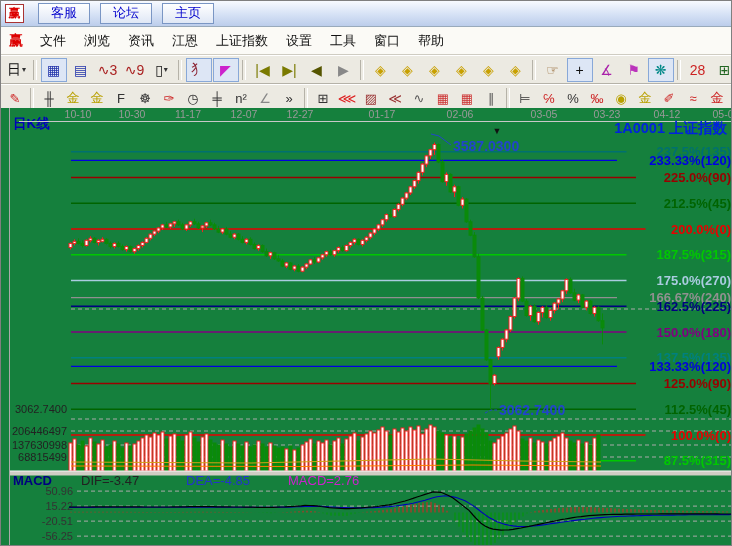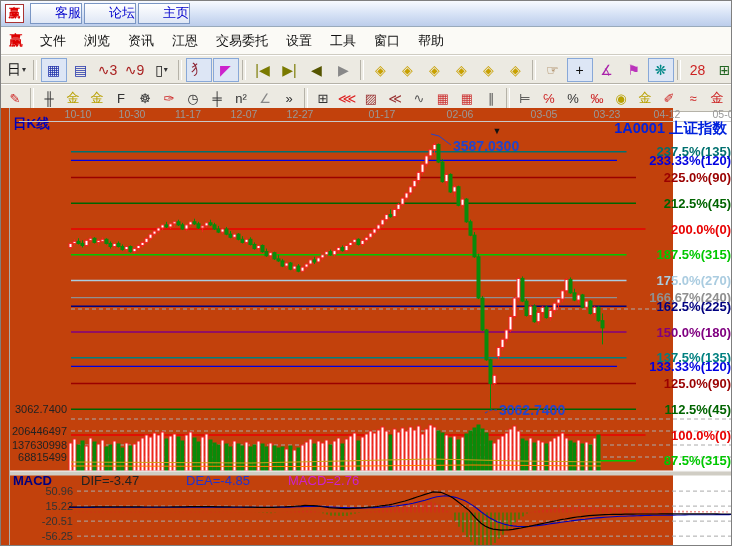--- a/index.html
+++ b/index.html
@@ -5,59 +5,59 @@
   html,body{margin:0;padding:0;background:#c0c0c0;}
   .window{position:relative;width:732px;height:546px;background:#fff;
     font-family:"Liberation Sans","DejaVu Sans",sans-serif;overflow:hidden;
     border:1px solid #7f7f7f;box-sizing:border-box;}
   
   .titlebar{height:25px;display:flex;align-items:center;padding:0 4px;
     background:linear-gradient(#f7faff,#d5e1f5 55%,#bccdeb);border-bottom:1px solid #9ab;}
   .applogo{width:17px;height:17px;background:#fff;border:1px solid #a33;color:#d00;
     font-weight:bold;font-size:12px;line-height:16px;text-align:center;margin-right:4px;flex:0 0 auto;}
   .apptitle{font-size:12px;font-weight:bold;color:#1a1a1a;white-space:nowrap;flex:1 1 auto;overflow:hidden;}
-  .tb-btn{flex:0 0 auto;min-width:50px;height:19px;margin-left:2px;font-size:13px;color:#0000cc;
-    background:linear-gradient(#fff,#dfe7f5);border:1px solid #7a96c4;text-align:right;line-height:18px;cursor:pointer;}
+  .tb-btn{flex:0 0 auto;min-width:50px;height:19px;margin-left:10px;font-size:13px;color:#0000cc;
+    background:linear-gradient(#fff,#dfe7f5);border:1px solid #7a96c4;text-align:center;line-height:18px;cursor:pointer;}
   
   .menubar{height:27px;display:flex;align-items:center;background:#fbfaf6;border-bottom:1px solid #cfccc2;padding:0 4px;}
   .menulogo{color:#d00;font-weight:bold;font-size:14px;margin:0 8px 0 4px;}
   .menu-item{font-size:13px;color:#111;padding:3px 9px;cursor:default;}
   
   .toolbar{display:flex;align-items:center;background:#eceae2;border-top:1px solid #fff;
     border-bottom:1px solid #b5b2a8;padding:0 2px;}
   .toolbar1{height:27px;}
   .toolbar2{height:26px;}
   .tbtn{width:24px;height:22px;margin:0 0.5px;display:flex;align-items:center;justify-content:center;
     font-size:14px;border:1px solid transparent;cursor:pointer;flex:0 0 auto;}
   .toolbar2 .tbtn{width:21px;font-size:13px;}
   .tbtn.pressed{border:1px solid #88a8d8;background:#dde6f5;}
   .tbtn .dd{font-size:8px;color:#333;margin-left:1px;}
   .tbsep{width:2px;height:20px;border-left:1px solid #b5b2a8;border-right:1px solid #fff;margin:0 3px;flex:0 0 auto;}
   
-  .chart{position:absolute;left:0;top:107px;width:672px;height:439px;background:#c2410c;}
+  .chart{position:absolute;left:0;top:107px;width:732px;height:439px;background:#15803d;}
   .chart svg{display:block;}
 </style>
 </head>
 <body>
 
 <div class="window">
   <div class="titlebar">
     <div class="applogo">赢</div>
     <div class="tb-btn">客服</div>
     <div class="tb-btn">论坛</div>
     <div class="tb-btn">主页</div>
   </div>
 
   <div class="menubar">
     <span class="menulogo">赢</span>
   <span class="menu-item">文件</span>
       <span class="menu-item">浏览</span>
       <span class="menu-item">资讯</span>
       <span class="menu-item">江恩</span>
-      <span class="menu-item">交易委托</span>
+      <span class="menu-item">上证指数</span>
       <span class="menu-item">设置</span>
       <span class="menu-item">工具</span>
       <span class="menu-item">窗口</span>
       <span class="menu-item">帮助</span>
     </div>
 
   <div class="toolbar toolbar1">
       <div class="tbtn">
         <span style="color: rgb(17, 17, 17);">日</span>
         <span class="dd">▾</span>

